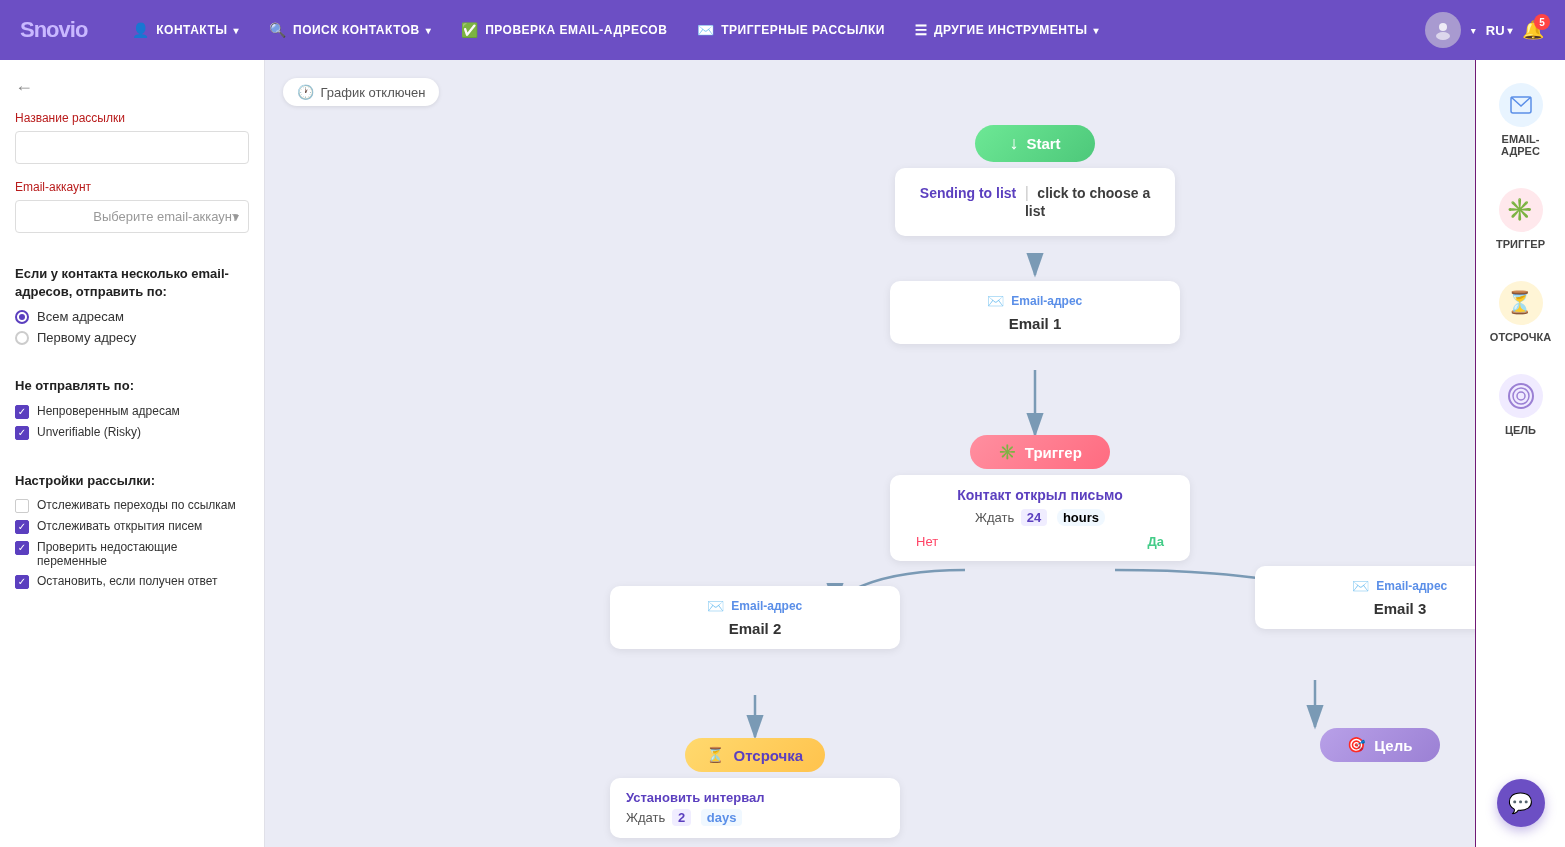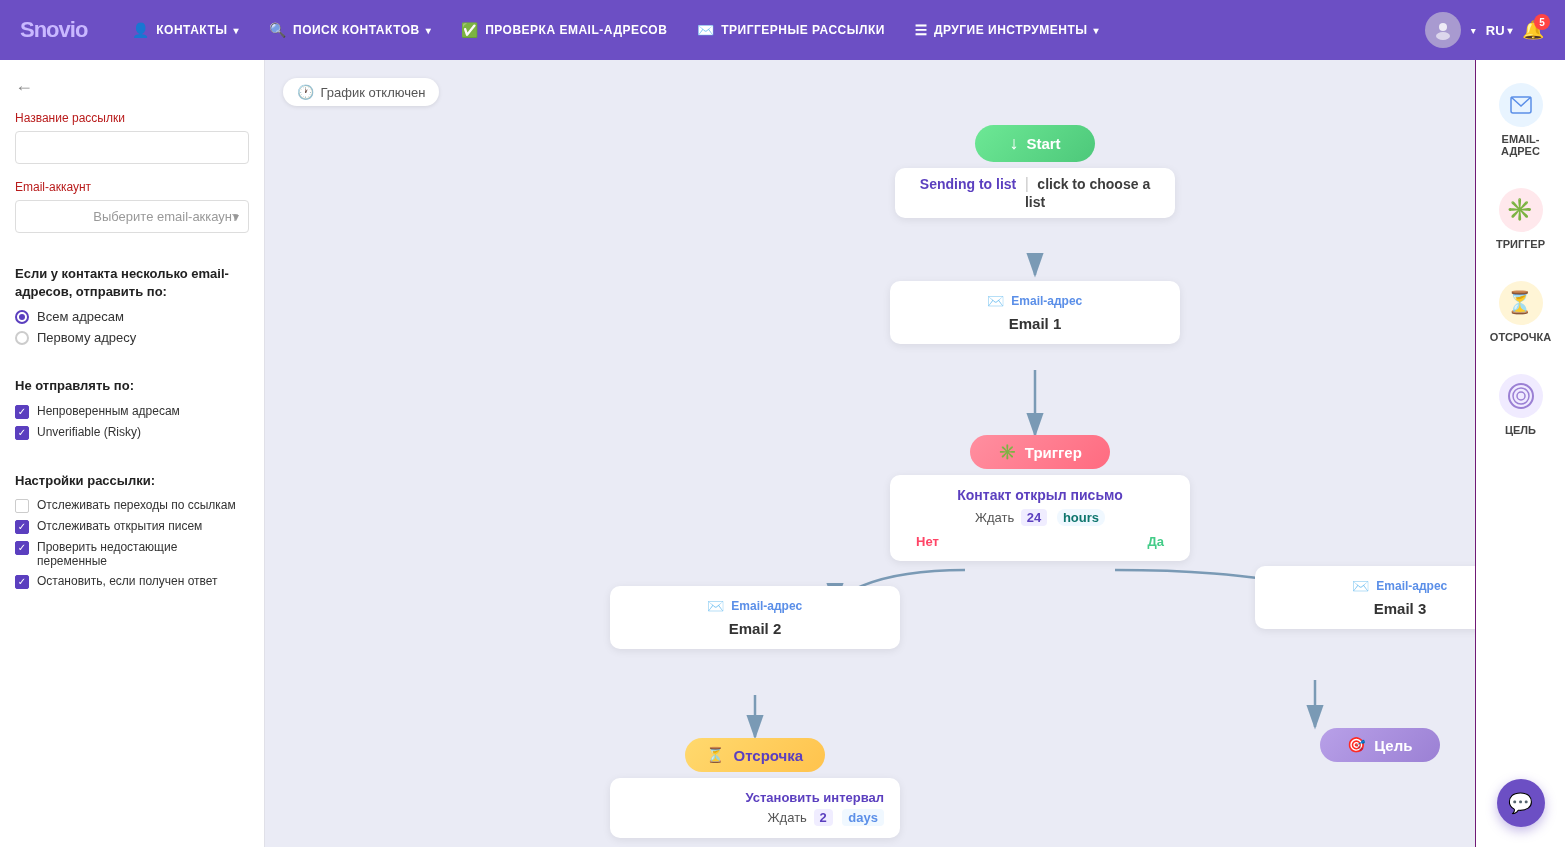--- a/index.html
+++ b/index.html
@@ -209,21 +209,21 @@
       margin-bottom: 6px;
     }
     .node-header-icon { font-size: 14px; }
     .node-header-text { font-size: 12px; color: #5b8fe8; font-weight: 600; }
     .node-card-title { font-size: 15px; color: #333; font-weight: 600; }
 
     
     .node-start-card {
       background: white;
       border-radius: 10px;
-      padding: 7px 20px;
+      padding: 16px 20px;
       box-shadow: 0 2px 8px rgba(0,0,0,0.08);
       text-align: center;
       margin-top: 6px;
       min-width: 280px;
     }
     .sending-to-text {
       font-size: 14px; font-weight: 700; color: #5b3fbf; display: inline;
     }
     .click-to-choose {
       font-size: 14px; font-weight: 700; color: #3d3d3d; display: inline;
@@ -260,45 +260,45 @@
     }
     .trigger-contact-text { font-size: 14px; color: #5b3fbf; font-weight: 700; margin-bottom: 6px; }
     .trigger-wait-text { font-size: 13px; color: #555; }
     .trigger-wait-num {
       display: inline-block;
       background: #f0edff; color: #5b3fbf; font-weight: 700;
       padding: 1px 6px; border-radius: 4px; margin: 0 3px;
     }
     .trigger-wait-unit {
       display: inline-block;
-      background: #f0f8ff; color: #0f766e; font-weight: 700;
+      background: #f0f8ff; color: #000000; font-weight: 700;
       padding: 1px 6px; border-radius: 8px; margin-left: 3px;
     }
     .trigger-branches {
       display: flex; justify-content: space-between; margin-top: 8px; padding: 0 10px;
     }
-    .trigger-no { color: #ff4466; font-size: 13px; font-weight: 700; }
+    .trigger-no { color: #ff4466; font-size: 13px; font-weight: 400; }
     .trigger-yes { color: #44cc88; font-size: 13px; font-weight: 600; text-align: right; }
     .delay-pill {
       background: linear-gradient(135deg, #ffd96e, #ffc34d);
       border-radius: 25px;
       padding: 8px 20px;
       display: flex; align-items: center; justify-content: center;
       gap: 8px;
       color: #5b3fbf; font-size: 15px; font-weight: 600;
       margin: 0 auto;
       width: fit-content;
       min-width: 140px;
     }
     .delay-card {
       background: white;
       border-radius: 10px;
       padding: 12px 16px;
       box-shadow: 0 2px 8px rgba(0,0,0,0.08);
-      text-align: right;
+      text-align: left;
       margin-top: 6px;
     }
     .delay-set-text { font-size: 13px; color: #5b3fbf; font-weight: 700; margin-bottom: 4px; }
     .delay-wait-text { font-size: 13px; color: #555; }
     .delay-wait-num {
       display: inline-block;
       background: #f0edff; color: #5b3fbf; font-weight: 700;
       padding: 1px 6px; border-radius: 4px; margin: 0 3px;
     }
     .delay-wait-unit {

